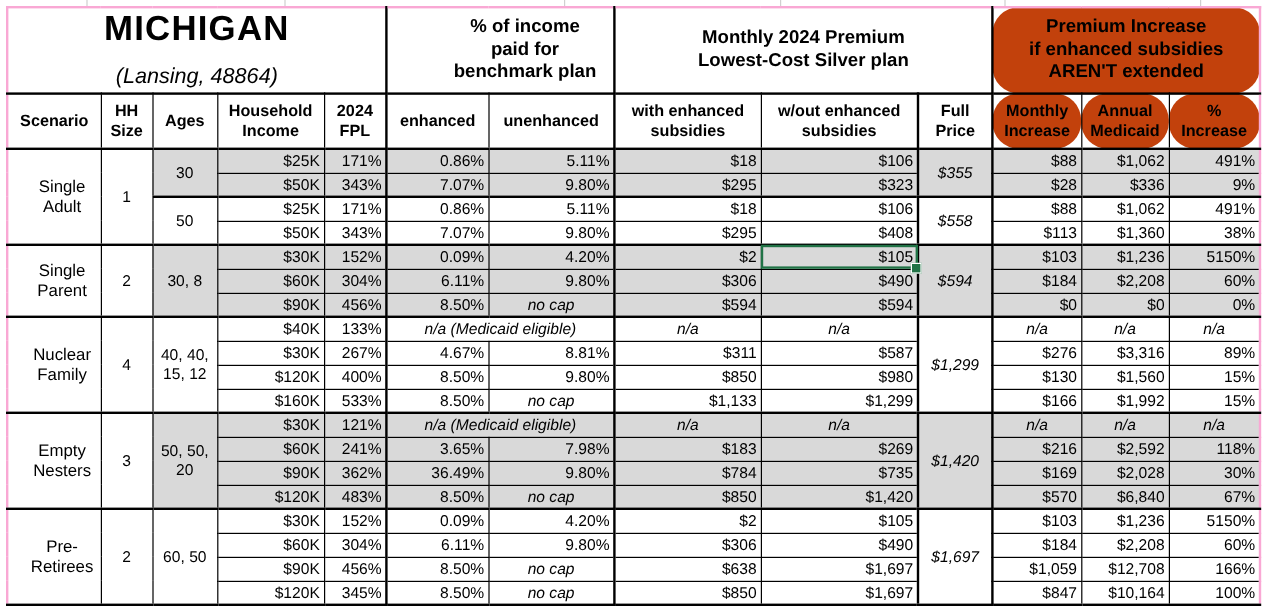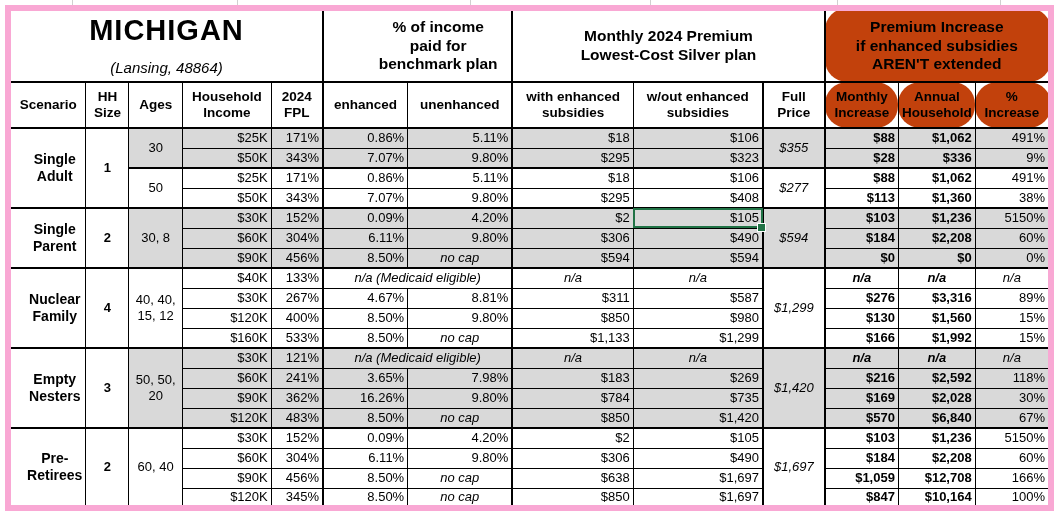--- a/index.html
+++ b/index.html
@@ -1,32 +1,32 @@
 <!DOCTYPE html>
 <html><head>
 <meta charset="utf-8">
 <style>
   html,body{margin:0;padding:0;background:#ffffff;}
   body{width:1054px;height:512px;font-family:"Liberation Sans",sans-serif;color:#000;}
   .wrap{position:relative;width:1054px;height:512px;background:#fff;overflow:hidden;}
   .gridline{position:absolute;top:0;height:5px;width:1px;background:#d0d0d0;}
-  table.sheet{position:absolute;left:5px;top:5px;border-collapse:collapse;table-layout:fixed;border:6px solid #f9a8d4;}
+  table.sheet{position:absolute;left:5px;top:5px;border-collapse:collapse;table-layout:fixed;border:2px solid #f9a8d4;}
   td,th{border:1px solid #000;font-size:13px;padding:0 3px;vertical-align:middle;line-height:1.22;}
   thead th{font-weight:bold;}
   tr.colhead th{font-size:13.5px;height:44px;border-bottom:2px solid #000;}
   tr.grouphead th{height:70px;border-bottom:2px solid #000;}
   .gh{font-size:15.5px;font-weight:bold;white-space:pre-line;text-align:center;}
   .title-big{font-size:29px;font-weight:bold;letter-spacing:1px;line-height:1.1;text-align:center;}
-  .title-sub{font-size:15px;font-style:italic;font-weight:normal;text-align:center;margin-top:12px;}
+  .title-sub{font-size:18px;font-style:italic;font-weight:normal;text-align:center;margin-top:12px;}
   tbody tr{height:20px;}
   tbody td{white-space:normal;}
   .rt{text-align:right;}
   .ct{text-align:center;}
   .it{font-style:italic;}
-  .bd{font-weight:bold;}
+  .bd{font-weight:normal;}
   .scn{font-size:14px;padding-left:16px;}
   .shade{background:#d9d9d9;}
   .orange{background:#c2410c;border-radius:22px;}
   .vr2{border-right-width:2px;}
   .ge{border-bottom-width:2px;}
   td.sel{outline:2px solid #217346;outline-offset:-2px;position:relative;}
   .handle{position:absolute;right:-4px;bottom:-4px;width:7px;height:7px;background:#217346;border:1px solid #fff;z-index:5;}
 </style>
 </head>
 <body>
@@ -75,21 +75,21 @@
         <th>HH Size</th>
         <th>Ages</th>
         <th>Household Income</th>
         <th class="vr2">2024 FPL</th>
         <th>enhanced</th>
         <th class="vr2">unenhanced</th>
         <th>with enhanced subsidies</th>
         <th class="vr2">w/out enhanced subsidies</th>
         <th class="vr2">Full Price</th>
         <th class="orange">Monthly Increase</th>
-        <th class="orange">Annual Household</th>
+        <th class="orange">Annual Medicaid</th>
         <th class="orange">% Increase</th>
       </tr>
     </thead>
     <tbody>
         <tr>
           <td class="bd ct scn ge" rowspan="4">Single Adult</td>
           <td class="bd ct ge" rowspan="4">1</td>
           <td class="ct ge shade" rowspan="2">30</td>
           <td class="rt shade">$25K</td>
           <td class="rt vr2 shade">171%</td>
@@ -114,21 +114,21 @@
           <td class="rt shade ge">9%</td>
         </tr>
         <tr>
           <td class="ct ge" rowspan="2">50</td>
           <td class="rt">$25K</td>
           <td class="rt vr2">171%</td>
           <td class="rt">0.86%</td>
           <td class="rt vr2">5.11%</td>
           <td class="rt">$18</td>
           <td class="rt vr2">$106</td>
-          <td class="ct it vr2 ge" rowspan="2">$277</td>
+          <td class="ct it vr2 ge" rowspan="2">$558</td>
           <td class="bd rt">$88</td>
           <td class="bd rt">$1,062</td>
           <td class="rt">491%</td>
         </tr>
         <tr>
           <td class="rt ge">$50K</td>
           <td class="rt vr2 ge">343%</td>
           <td class="rt ge">7.07%</td>
           <td class="rt vr2 ge">9.80%</td>
           <td class="rt ge">$295</td>
@@ -242,21 +242,21 @@
           <td class="rt vr2 shade">7.98%</td>
           <td class="rt shade">$183</td>
           <td class="rt vr2 shade">$269</td>
           <td class="bd rt shade">$216</td>
           <td class="bd rt shade">$2,592</td>
           <td class="rt shade">118%</td>
         </tr>
         <tr>
           <td class="rt shade">$90K</td>
           <td class="rt vr2 shade">362%</td>
-          <td class="rt shade">16.26%</td>
+          <td class="rt shade">36.49%</td>
           <td class="rt vr2 shade">9.80%</td>
           <td class="rt shade">$784</td>
           <td class="rt vr2 shade">$735</td>
           <td class="bd rt shade">$169</td>
           <td class="bd rt shade">$2,028</td>
           <td class="rt shade">30%</td>
         </tr>
         <tr>
           <td class="rt shade ge">$120K</td>
           <td class="rt vr2 shade ge">483%</td>
@@ -264,21 +264,21 @@
           <td class="ct it vr2 shade ge">no cap</td>
           <td class="rt shade ge">$850</td>
           <td class="rt vr2 shade ge">$1,420</td>
           <td class="bd rt shade ge">$570</td>
           <td class="bd rt shade ge">$6,840</td>
           <td class="rt shade ge">67%</td>
         </tr>
         <tr>
           <td class="bd ct scn ge" rowspan="4">Pre-Retirees</td>
           <td class="bd ct ge" rowspan="4">2</td>
-          <td class="ct ge" rowspan="4">60, 40</td>
+          <td class="ct ge" rowspan="4">60, 50</td>
           <td class="rt">$30K</td>
           <td class="rt vr2">152%</td>
           <td class="rt">0.09%</td>
           <td class="rt vr2">4.20%</td>
           <td class="rt">$2</td>
           <td class="rt vr2">$105</td>
           <td class="ct it vr2 ge" rowspan="4">$1,697</td>
           <td class="bd rt">$103</td>
           <td class="bd rt">$1,236</td>
           <td class="rt">5150%</td>

